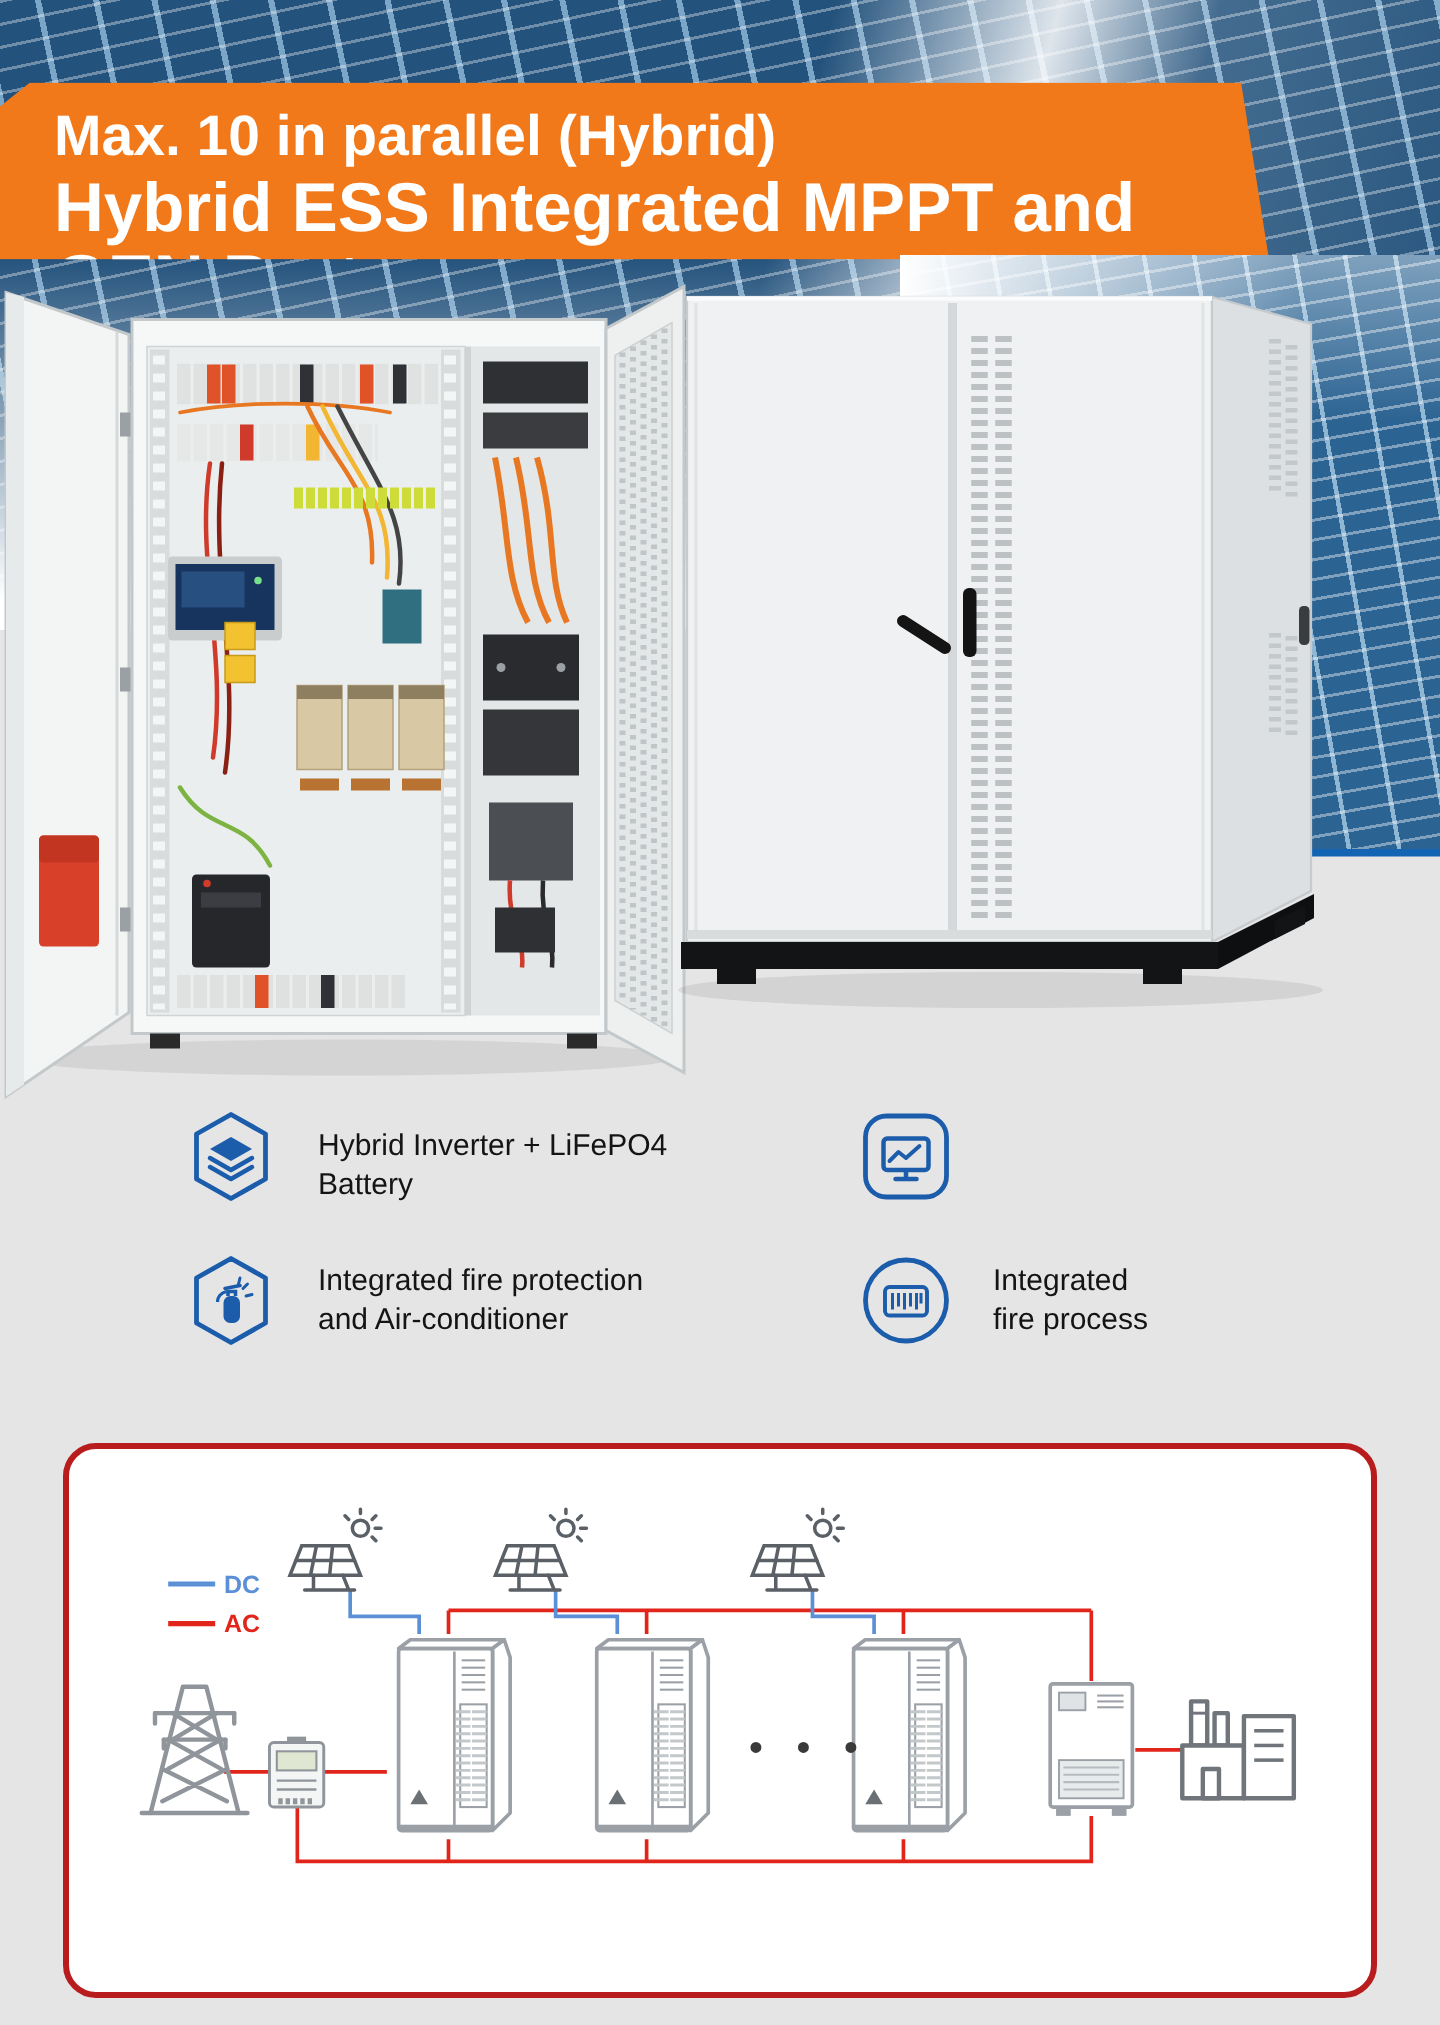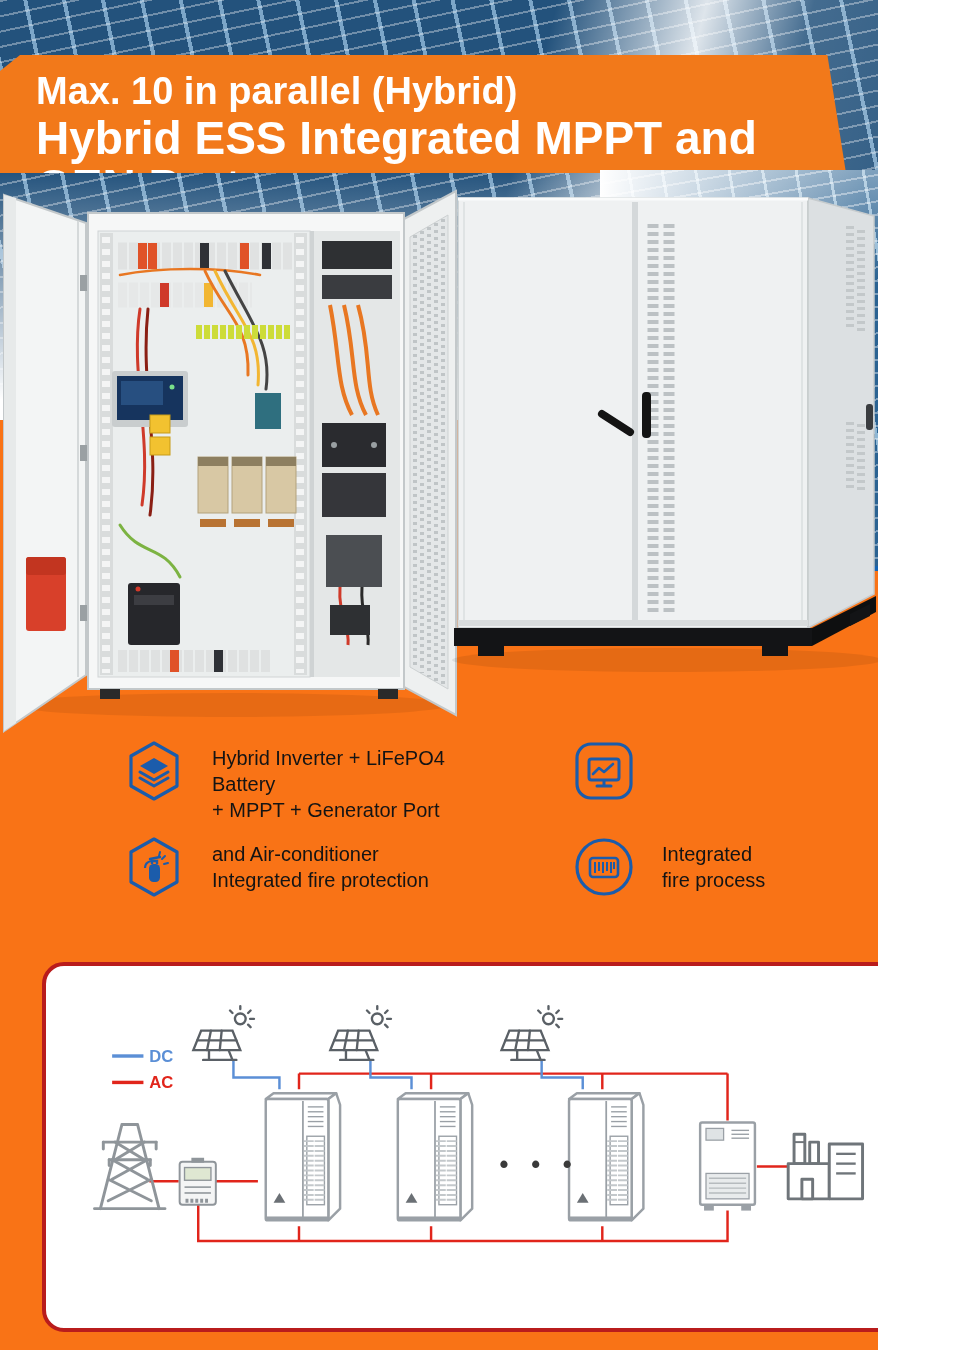--- a/index.html
+++ b/index.html
@@ -1,18 +1,18 @@
 <!DOCTYPE html>
 <html><head>
 <meta charset="utf-8">
 <style>
   * { margin:0; padding:0; box-sizing:border-box; }
   html,body { background:#ffffff; }
   body { font-family:"Liberation Sans", sans-serif; }
-  .page { position:relative; width:878px; height:1350px; background:#f97316; overflow:hidden; }
+  .page { position:relative; width:960px; height:1350px; background:#e5e5e5; overflow:hidden; }
 
   
   .hero { position:absolute; left:0; top:0; width:960px; height:420px; }
   .hero-bg { position:absolute; inset:0;
     background:
       linear-gradient(180deg, rgba(255,255,255,0) 170px, #ffffff 400px),
       linear-gradient(105deg, rgba(255,255,255,0) 52%, rgba(255,255,255,.85) 66%, rgba(255,255,255,.15) 76%, rgba(255,255,255,0) 100%),
       repeating-linear-gradient(168deg, rgba(255,255,255,.35) 0 2px, rgba(255,255,255,0) 2px 15px),
       repeating-linear-gradient(78deg, #23527c 0 34px, #7ca6c8 34px 38px),
       linear-gradient(180deg,#9cc0da,#35618c);
@@ -32,21 +32,21 @@
       repeating-linear-gradient(170deg, rgba(255,255,255,.4) 0 2px, rgba(255,255,255,0) 2px 13px),
       repeating-linear-gradient(80deg, #2b6392 0 30px, #8fb7d4 30px 33px),
       #b9d2e4;
   }
   .blue-line { position:absolute; left:818px; top:566px; width:142px; height:5px; background:#1464b4; }
   .open-cabinet { position:absolute; left:0; top:175px; width:460px; height:560px; }
   .closed-cabinet { position:absolute; left:452px; top:182px; width:440px; height:510px; }
 
   
   .feature { position:absolute; display:flex; gap:26px; align-items:flex-start; width:380px; }
-  .f1 { left:122px; top:739px; }
+  .f1 { left:122px; top:739px;align-items:flex-end; }
   .f2 { left:572px; top:739px; }
   .f3 { left:122px; top:835px; }
   .f4 { left:572px; top:835px; }
   .f-icon { width:64px; height:64px; flex:0 0 64px; }
   .f-icon svg { width:64px; height:64px; display:block; }
   .f-text { font-size:20px; line-height:26px; color:#141414; padding-top:6px; }
 
   
   .diagram-box { position:absolute; left:42px; top:962px; width:876px; height:370px;
     border:4px solid #b91c1c; border-radius:22px; background:#fff; }
@@ -224,21 +224,20 @@
       <span class="f-icon">
         <svg viewBox="0 0 64 64">
           <path d="M32 4 L55 17 V47 L32 60 L9 47 V17 Z" fill="none" stroke="#1b5cab" stroke-width="3.2" stroke-linejoin="round"></path>
           <polygon points="32,19 46,27 32,35 18,27" fill="#1b5cab"></polygon>
           <path d="M18 33 L32 41 L46 33" fill="none" stroke="#1b5cab" stroke-width="3" stroke-linecap="round" stroke-linejoin="round"></path>
           <path d="M18 39 L32 47 L46 39" fill="none" stroke="#1b5cab" stroke-width="3" stroke-linecap="round" stroke-linejoin="round"></path>
         </svg>
       </span>
       <div class="f-text">
         <div>Hybrid Inverter + LiFePO4 Battery</div>
-        <div>+ MPPT + Generator Port</div>
       </div>
     </div>
 
     <div class="feature f2">
       <span class="f-icon">
         <svg viewBox="0 0 64 64">
           <rect x="5" y="5" width="54" height="54" rx="14" fill="none" stroke="#1b5cab" stroke-width="3.2"></rect>
           <rect x="17" y="20" width="30" height="21" rx="2.5" fill="none" stroke="#1b5cab" stroke-width="3"></rect>
           <path d="M21 35 L27 29 L32 33 L41 25" fill="none" stroke="#1b5cab" stroke-width="2.6" stroke-linecap="round" stroke-linejoin="round"></path>
           <line x1="32" y1="41" x2="32" y2="46" stroke="#1b5cab" stroke-width="3"></line>
@@ -252,22 +251,22 @@
         <svg viewBox="0 0 64 64">
           <path d="M32 4 L55 17 V47 L32 60 L9 47 V17 Z" fill="none" stroke="#1b5cab" stroke-width="3.2" stroke-linejoin="round"></path>
           <rect x="27" y="29" width="11" height="18" rx="4.5" fill="#1b5cab"></rect>
           <path d="M30 29 V26 H35 V29" fill="none" stroke="#1b5cab" stroke-width="2.4"></path>
           <path d="M28 24 L38 22" stroke="#1b5cab" stroke-width="2.4" stroke-linecap="round"></path>
           <path d="M29 26 C25 27 23 30 23 33" fill="none" stroke="#1b5cab" stroke-width="2.2"></path>
           <path d="M40 24 l3 -3 M42 29 l4 -1 M37 21 l1 -4" stroke="#1b5cab" stroke-width="2" stroke-linecap="round"></path>
         </svg>
       </span>
       <div class="f-text">
+        <div>Integrated fire protection</div>
         <div>and Air-conditioner</div>
-        <div>Integrated fire protection</div>
       </div>
     </div>
 
     <div class="feature f4">
       <span class="f-icon">
         <svg viewBox="0 0 64 64">
           <circle cx="32" cy="32" r="27" fill="none" stroke="#1b5cab" stroke-width="3.2"></circle>
           <rect x="18" y="23" width="28" height="19" rx="3" fill="none" stroke="#1b5cab" stroke-width="2.6"></rect>
           <g stroke="#1b5cab" stroke-width="2">
             <line x1="23" y1="27" x2="23" y2="38"></line>

